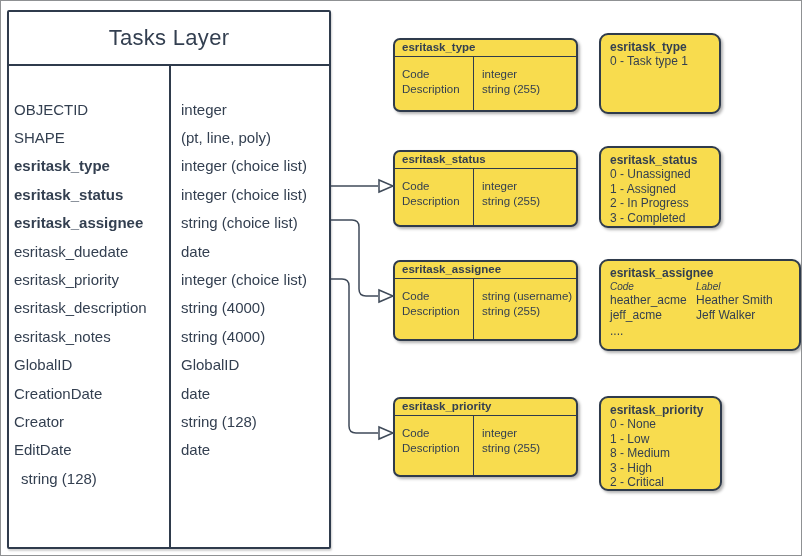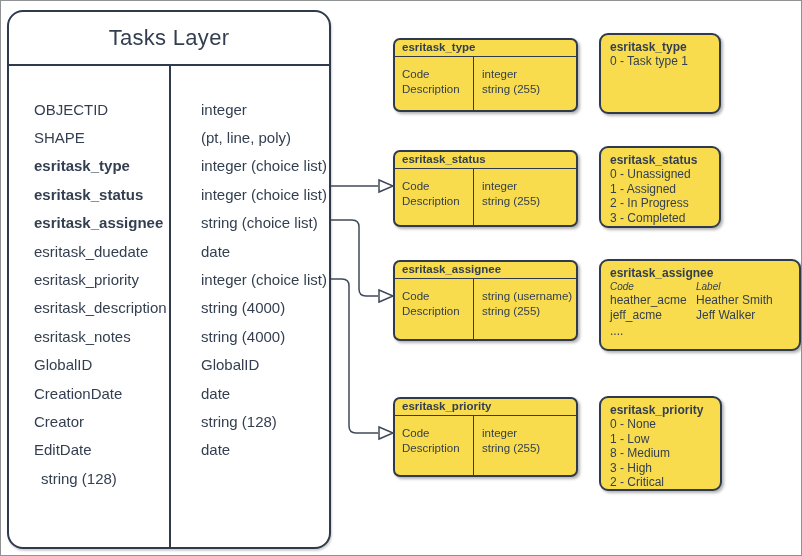--- a/index.html
+++ b/index.html
@@ -2,28 +2,28 @@
 <html><head>
 <meta charset="utf-8">
 <style>
   html,body{margin:0;padding:0;background:#fff;}
   body{font-family:"Liberation Sans","DejaVu Sans",sans-serif;color:#333F50;}
   #canvas{position:relative;width:802px;height:556px;background:#ffffff;
           border:1px solid #8f9193;box-sizing:border-box;overflow:hidden;}
 
   
   .layer-table{position:absolute;left:6px;top:9px;width:324px;height:539px;
-               background:#fff;border:2px solid #2F3B4C;border-radius:16px;
+               background:#fff;border:2px solid #2F3B4C;border-radius:2px;
                box-sizing:border-box;box-shadow:1px 2px 2px rgba(0,0,0,.18);}
   .layer-title{height:52px;display:flex;align-items:center;justify-content:center;
                font-size:22px;letter-spacing:.3px;border-bottom:2px solid #2F3B4C;}
   .layer-body{position:relative;height:calc(100% - 54px);}
   .layer-divider{position:absolute;left:160px;top:0;bottom:0;width:2px;background:#2F3B4C;}
   .layer-rows{padding-top:29px;}
-  .frow{display:flex;height:28.4px;align-items:center;font-size:15px;padding-left:20px;}
+  .frow{display:flex;height:28.4px;align-items:center;font-size:15px;}
   .frow .fname{width:160px;padding-left:5px;box-sizing:border-box;}
   .frow .ftype{padding-left:12px;}
   .frow.bold .fname{font-weight:bold;}
 
   
   .dbox{position:absolute;left:392px;width:185px;background:#F8DC4E;
         border:2px solid #2F3B4C;border-radius:7px;box-sizing:border-box;
         box-shadow:2px 2px 3px rgba(0,0,0,.3);overflow:hidden;}
   .dbox .dtitle{height:17px;padding:1px 7px 0 7px;font-size:11.5px;font-weight:bold;
                 border-bottom:1.5px solid #2F3B4C;box-sizing:border-box;}

